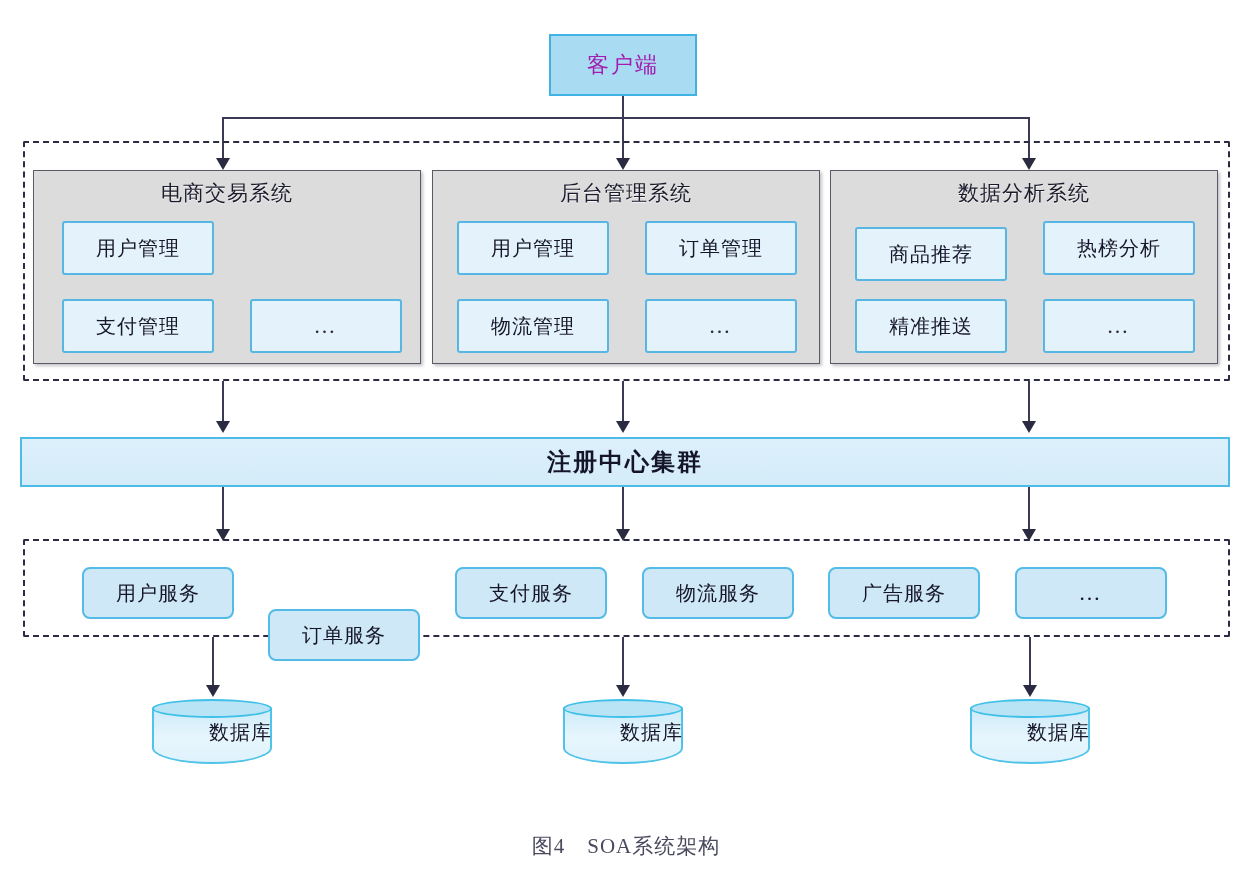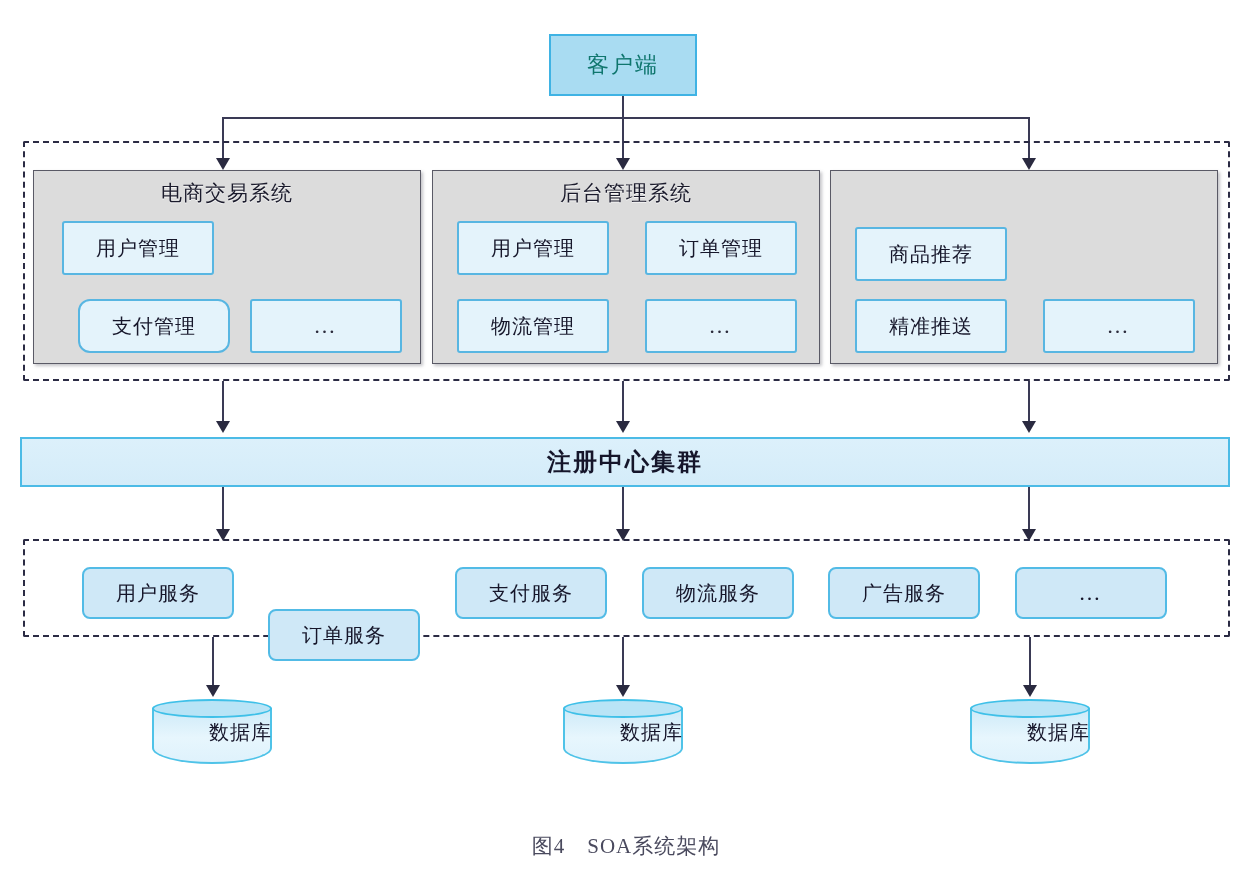--- a/index.html
+++ b/index.html
@@ -68,21 +68,21 @@
 
   
   .client-box {
     background: #a9dcf2;
     border: 2px solid #3fb3e4;
     display: flex;
     align-items: center;
     justify-content: center;
     font-size: 22px;
     letter-spacing: 2px;
-    color: #0f766e;
+    color: #a21caf;
   }
 
   
   .registry-bar {
     background: #d8eefa;
     border: 2px solid #4cbbe6;
     display: flex;
     align-items: center;
     justify-content: center;
     font-size: 24px;
@@ -195,34 +195,36 @@
   <div class="arrowhead" style="left:616px; top:158px;"></div>
 
   <div class="vline" style="left:1028px; top:117px; height:45px;"></div>
   <div class="arrowhead" style="left:1022px; top:158px;"></div>
 
   <div class="abs dashed-group" style="left:23px; top:141px; width:1207px; height:240px;"></div>
 
   <div class="abs system-panel" style="left:33px; top:170px; width:388px; height:194px;">
     <div class="system-title">电商交易系统</div>
     <div class="module-box" style="left:28px; top:50px; width:148px; height:50px;">用户管理</div>
-    <div class="module-box" style="left:44px; top:128px; width:148px; height:50px;border-radius:12px;">支付管理</div>
+    <div class="module-box" style="left:28px; top:128px; width:148px; height:50px;">支付管理</div>
     <div class="module-box ellipsis" style="left:216px; top:128px; width:148px; height:50px;">…</div>
   </div>
 
   <div class="abs system-panel" style="left:432px; top:170px; width:388px; height:194px;">
     <div class="system-title">后台管理系统</div>
     <div class="module-box" style="left:24px; top:50px; width:148px; height:50px;">用户管理</div>
     <div class="module-box" style="left:212px; top:50px; width:148px; height:50px;">订单管理</div>
     <div class="module-box" style="left:24px; top:128px; width:148px; height:50px;">物流管理</div>
     <div class="module-box ellipsis" style="left:212px; top:128px; width:148px; height:50px;">…</div>
   </div>
 
   <div class="abs system-panel" style="left:830px; top:170px; width:388px; height:194px;">
+    <div class="system-title">数据分析系统</div>
     <div class="module-box" style="left:24px; top:56px; width:148px; height:50px;">商品推荐</div>
+    <div class="module-box" style="left:212px; top:50px; width:148px; height:50px;">热榜分析</div>
     <div class="module-box" style="left:24px; top:128px; width:148px; height:50px;">精准推送</div>
     <div class="module-box ellipsis" style="left:212px; top:128px; width:148px; height:50px;">…</div>
   </div>
 
   <div class="vline" style="left:222px; top:381px; height:44px;"></div>
   <div class="arrowhead" style="left:216px; top:421px;"></div>
 
   <div class="vline" style="left:622px; top:381px; height:44px;"></div>
   <div class="arrowhead" style="left:616px; top:421px;"></div>
 

